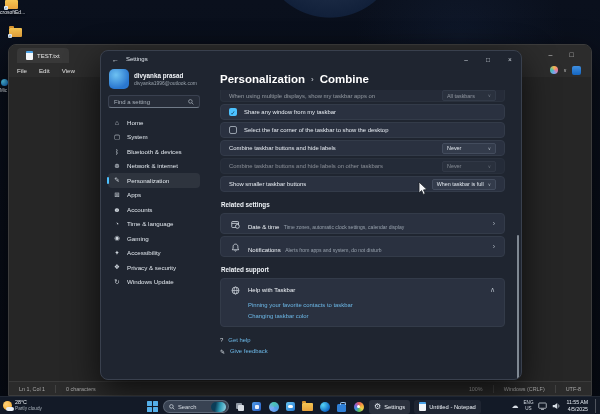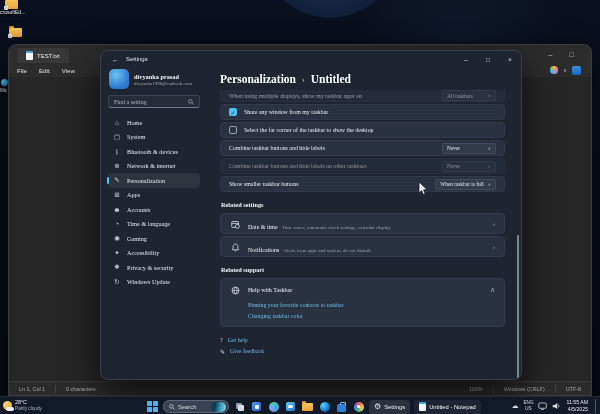--- a/index.html
+++ b/index.html
@@ -40,21 +40,21 @@
   .np-status .right { margin-left:auto; display:flex; align-items:center; }
   
   .sw { position:absolute; left:100px; top:50px; width:422px; height:330px; background:var(--window,#1f2530);
     border-radius:8px; border:1px solid #39404d; box-shadow:0 12px 34px rgba(0,0,0,.7);
     display:flex; flex-direction:column; overflow:hidden; color:#e8edf3; }
   .sw-titlebar { height:16px; display:flex; align-items:center; padding-left:11px; gap:7px; flex:0 0 auto; }
   .sw-titlebar .back { font-size:7px; color:#dfe5ec; }
   .sw-titlebar .t { font-size:6px; color:#dfe5ec; }
   .sw-controls { margin-left:auto; display:flex; }
   .sw-controls span { width:22px; height:16px; display:flex; align-items:center; justify-content:center; font-size:6.5px; color:#cfd6dd; }
-  .sw-body { flex:1; display:flex; min-height:0; position:relative;font-family:Liberation Serif, serif; }
+  .sw-body { flex:1; display:flex; min-height:0; position:relative; }
   
   .sb { width:106px; flex:0 0 auto; padding:0 7px; }
   .acct { display:flex; align-items:center; gap:5px; margin:2px 0 0 1px; }
   .avatar { width:20px; height:20px; border-radius:5px; flex:0 0 auto;
     background:radial-gradient(circle at 35% 30%, #6ec2f2, #2a77cf 70%); }
   .acct .nm { font-size:6.3px; font-weight:700; color:#f2f5f9; }
   .acct .em { font-size:5px; color:#9aa3ad; margin-top:1px; }
   .srch { margin-top:6px; height:13px; background:#262c38; border:1px solid #3a4150; border-bottom-color:#707a88;
     border-radius:3px; display:flex; align-items:center; justify-content:space-between; padding:0 5px; }
   .srch span { font-size:6px; color:#a8b1bb; }
@@ -276,21 +276,21 @@
               <span class="ic">↻</span>
               <span>Windows Update</span>
             </div>
         </div>
       </div>
 
       <div class="mn">
         <div class="crumbs">
           <span class="c">Personalization</span>
           <span class="s">›</span>
-          <span class="c">Untitled</span>
+          <span class="c">Combine</span>
         </div>
 
         <div class="row cut">
           <span class="lbl">When using multiple displays, show my taskbar apps on</span>
           <span class="select">
             <span class="v">All taskbars</span>
             <span class="ch">∨</span>
           </span>
         </div>
 

